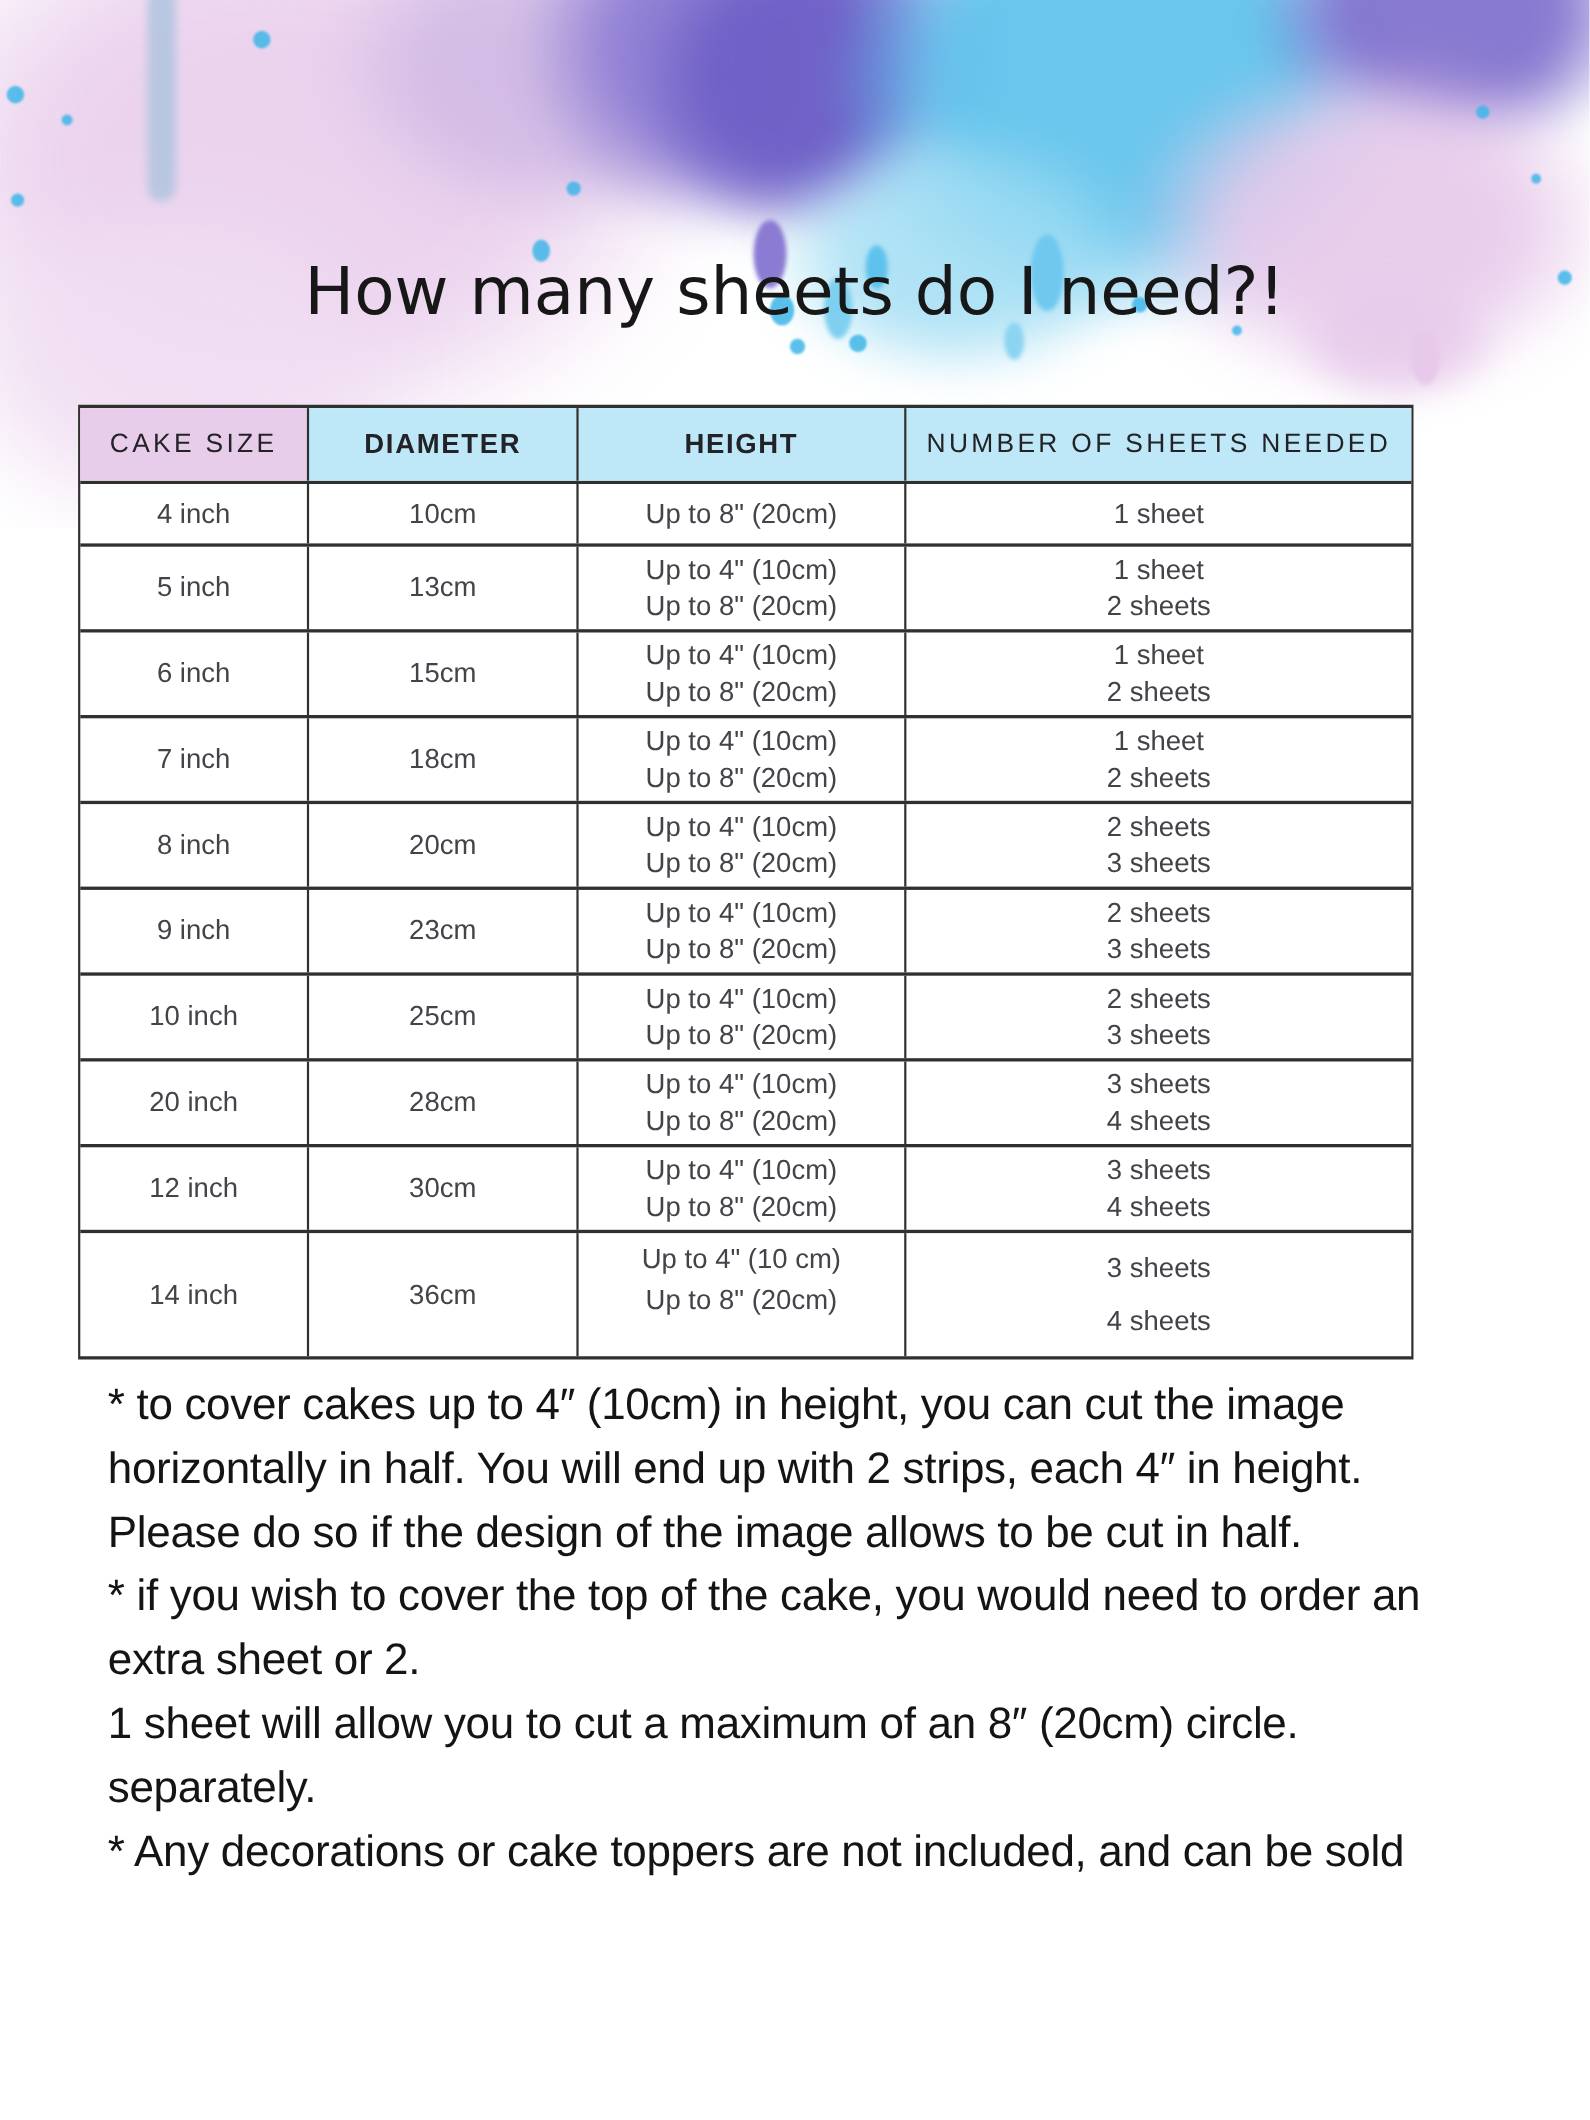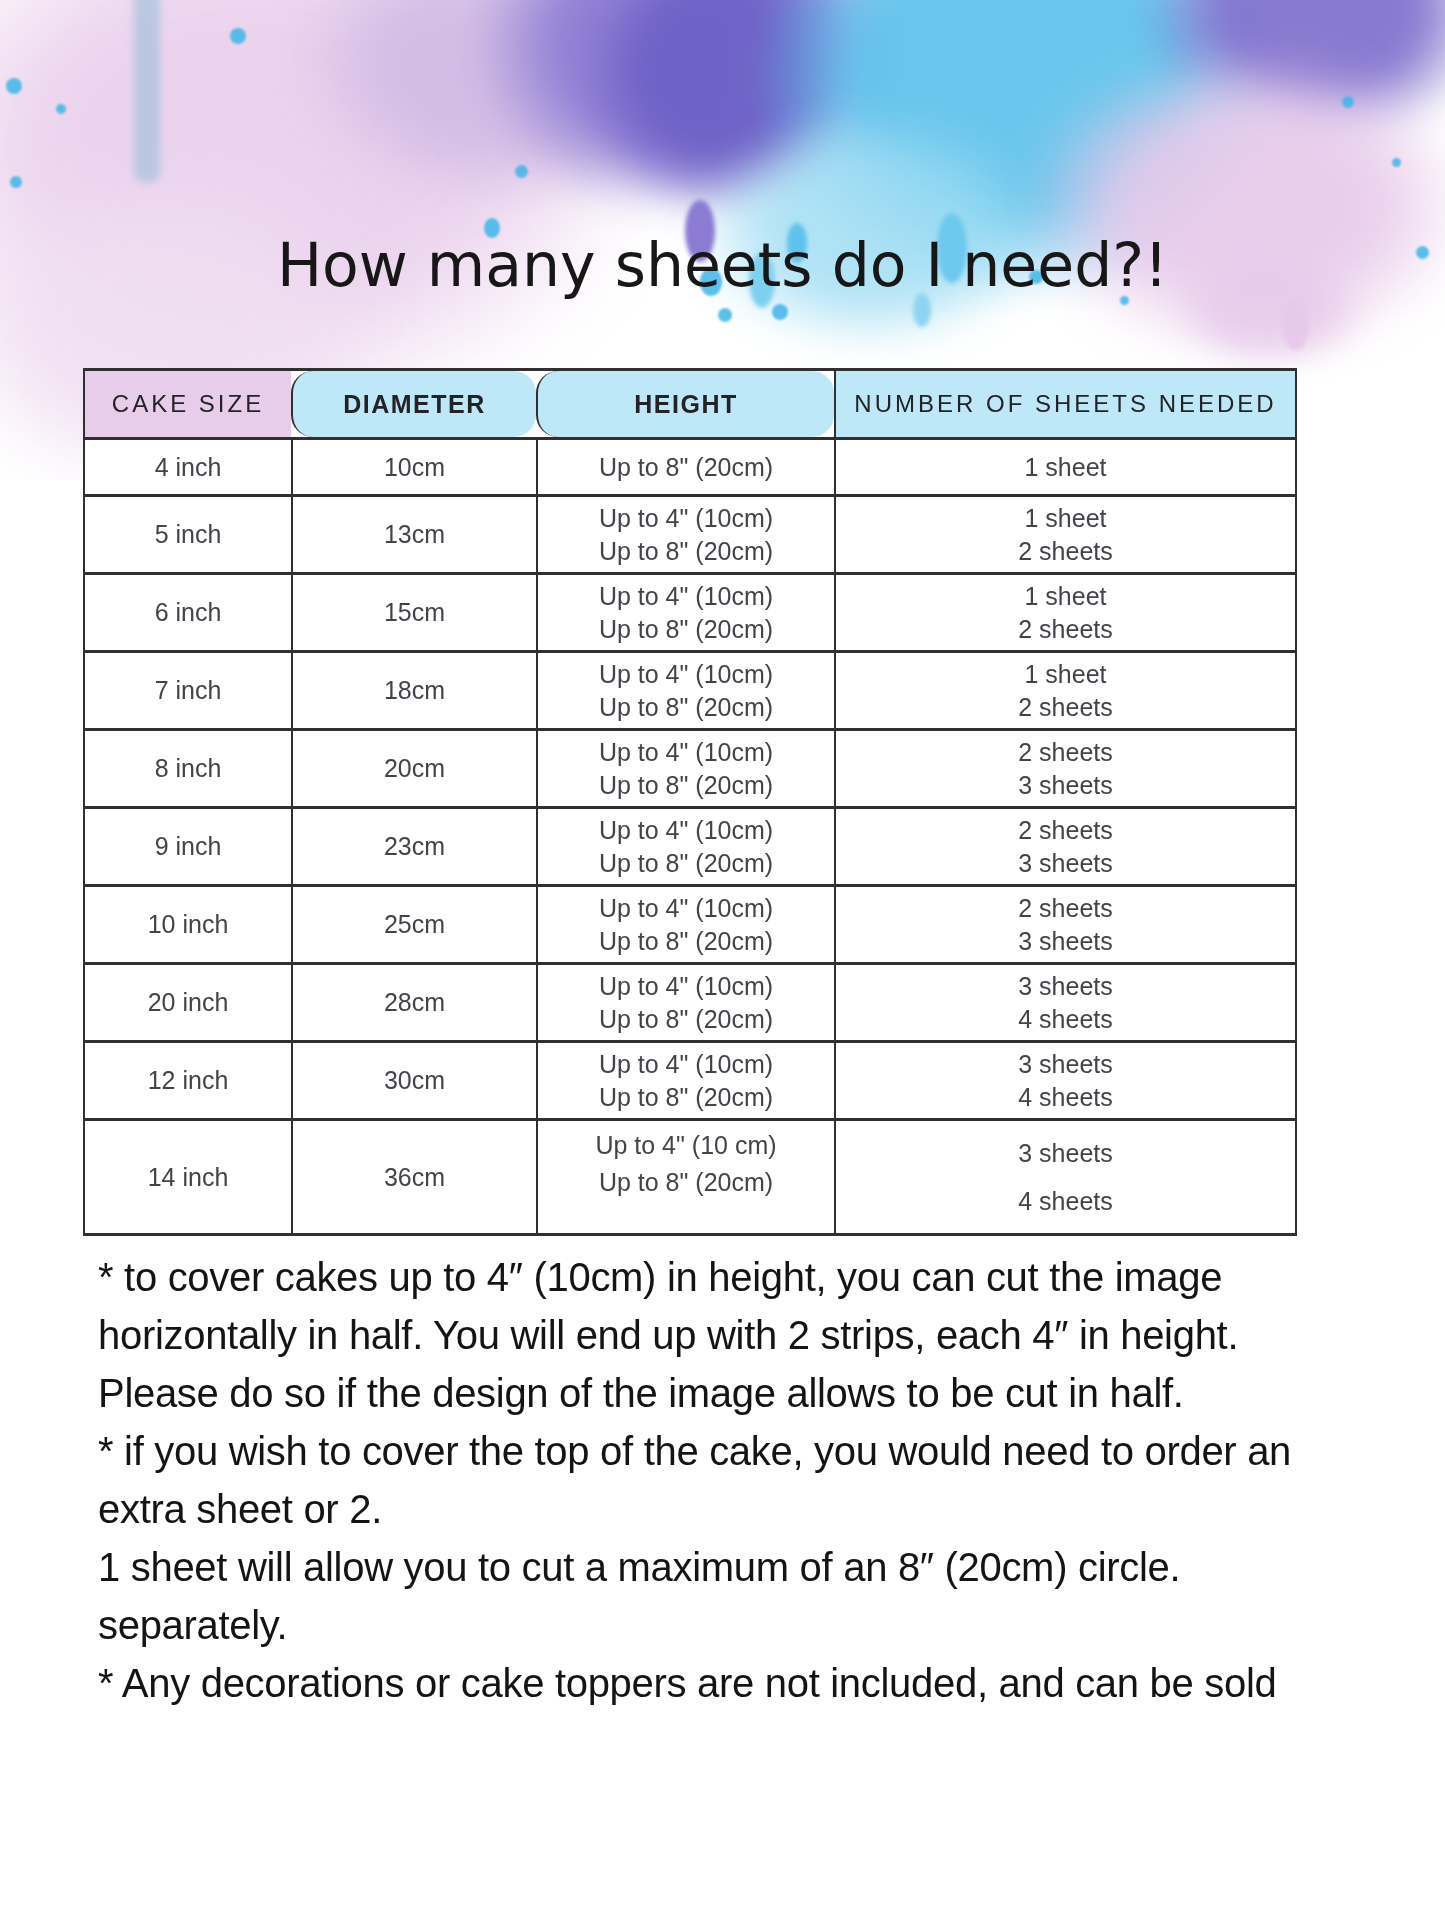--- a/index.html
+++ b/index.html
@@ -41,34 +41,34 @@
   .title{
     position:absolute;left:0;right:0;top:230px;z-index:2;margin:0;
     text-align:center;font-family:"DejaVu Sans",sans-serif;font-weight:400;
     font-size:60px;letter-spacing:0px;color:var(--title-text);
   }
 
   
   .sheet-table{
     position:absolute;left:71px;top:368px;width:1214px;z-index:2;
     background:#ffffff;border:solid var(--table-border);border-width:3px 2px;
-    font-size:25px;color:var(--cell-text);margin-left:12px;
+    font-size:25px;color:var(--cell-text);
   }
   .thead,.row{display:grid;grid-template-columns:206px 245px 298px auto;}
   .thead{height:66px;}
   .row{height:78px;border-top:3px solid var(--table-border);}
   .row.single{height:57px;}
   .row.tall{height:115px;}
   .hcell{
     display:flex;align-items:center;justify-content:center;
     background:var(--header-blue);color:var(--header-text);
     font-size:24px;letter-spacing:3px;font-weight:400;
   }
   .hcell.pink{background:var(--header-pink);}
-  .hcell.bold{font-weight:700;letter-spacing:1.5px;font-size:25px;border-radius:22px;}
+  .hcell.bold{font-weight:700;letter-spacing:1.5px;font-size:25px;}
   .hcell+.hcell,.cell+.cell{border-left:2px solid var(--table-border);}
   .cell{display:flex;align-items:center;justify-content:center;text-align:left;}
   .cell.lines{flex-direction:column;justify-content:space-around;padding:4px 0;}
   .line{line-height:30px;}
   .row.single .cell.lines{justify-content:center;}
   .row.tall .c-height{justify-content:flex-start;padding-top:9px;row-gap:7px;}
   .row.tall .c-sheets{justify-content:center;row-gap:18px;}
 
   
   .footnotes{

